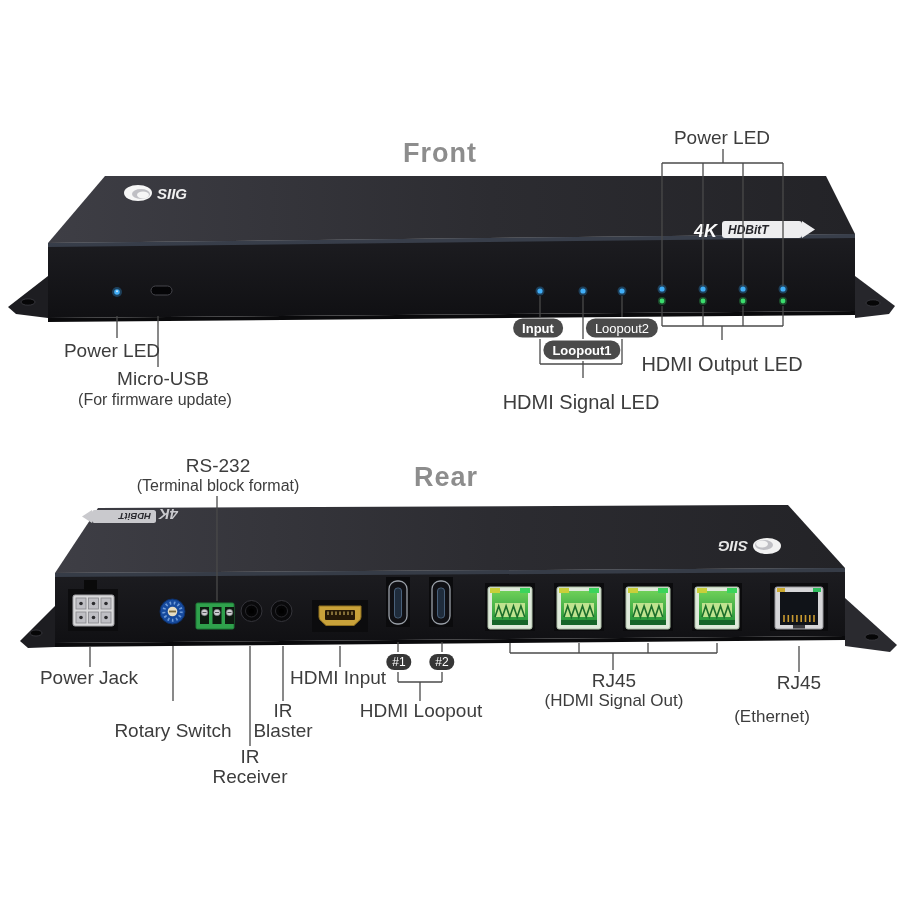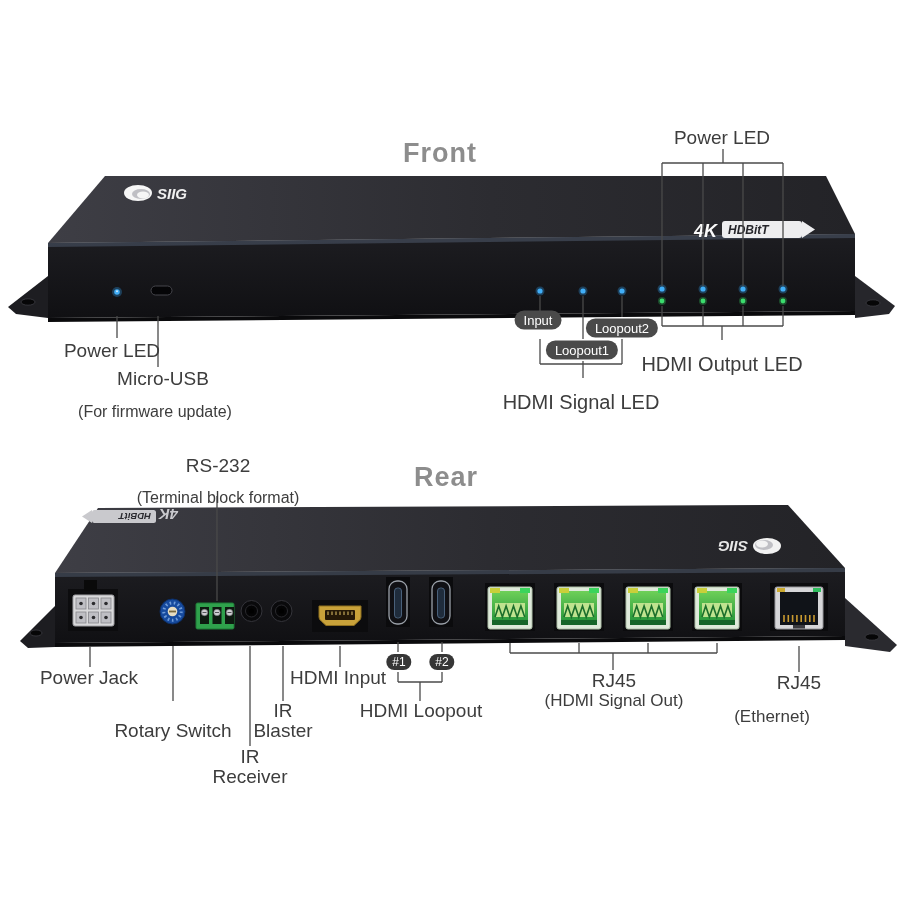--- a/index.html
+++ b/index.html
@@ -7,21 +7,21 @@
         font-family:"Liberation Sans",sans-serif;color:#3d3d3d;}
   svg.art{position:absolute;left:0;top:0;}
   .title{position:absolute;left:450px;top:36px;transform:translateX(-50%);
          font-size:42px;font-weight:700;color:#3f3f3f;letter-spacing:.5px;white-space:nowrap;}
   .heading{position:absolute;transform:translateX(-50%);font-size:27px;font-weight:600;
            color:#8d8d8d;letter-spacing:1px;white-space:nowrap;}
   .lbl{position:absolute;transform:translateX(-50%);font-size:19px;line-height:1.1;
        color:#3d3d3d;white-space:nowrap;}
   .lbl.lg{font-size:20px;margin-top:12px;}
   .lbl.md{font-size:17px;}
-  .lbl.sm{font-size:16px;margin-top:12px;}
+  .lbl.sm{font-size:16px;}
   .pill{position:absolute;transform:translate(-50%,-50%);background:#4a4a4a;color:#fff;
         font-size:13px;padding:2px 9px;border-radius:11px;white-space:nowrap;}
   .pill.tag{background:#363636;font-size:12px;padding:1px 6px;border-radius:10px;}
   .caption{position:absolute;left:450px;top:815px;transform:translateX(-50%);
            font-size:28px;font-weight:600;color:#9c9c9c;letter-spacing:.5px;white-space:nowrap;}
 </style>
 </head>
 <body>
 
 <div class="page">
@@ -329,23 +329,23 @@
     <path d="M799,646 V672"></path>
   </g>
 </svg>
 
 
 <div class="heading" style="left:440px;top:138px;">Front</div>
 <div class="lbl" style="left:722px;top:128px;">Power LED</div>
 <div class="lbl" style="left:112px;top:341px;">Power LED</div>
 <div class="lbl" style="left:163px;top:369px;">Micro-USB</div>
 <div class="lbl sm" style="left:155px;top:391px;">(For firmware update)</div>
-<div class="pill" style="left:538px;top:320px;">Input</div>
+<div class="pill" style="left:538px;top:328px;font-weight:bold;">Input</div>
 <div class="pill" style="left:622px;top:328px;">Loopout2</div>
-<div class="pill" style="left:582px;top:350px;">Loopout1</div>
+<div class="pill" style="left:582px;top:350px;font-weight:bold;">Loopout1</div>
 <div class="lbl lg" style="left:581px;top:379px;">HDMI Signal LED</div>
 <div class="lbl lg" style="left:722px;top:341px;">HDMI Output LED</div>
 
 <div class="heading" style="left:446px;top:462px;">Rear</div>
 <div class="lbl" style="left:218px;top:456px;">RS-232</div>
 <div class="lbl sm" style="left:218px;top:477px;">(Terminal block format)</div>
 <div class="lbl" style="left:89px;top:668px;">Power Jack</div>
 <div class="lbl" style="left:173px;top:721px;">Rotary Switch</div>
 <div class="lbl" style="left:250px;top:747px;">IR</div>
 <div class="lbl" style="left:250px;top:767px;">Receiver</div>

